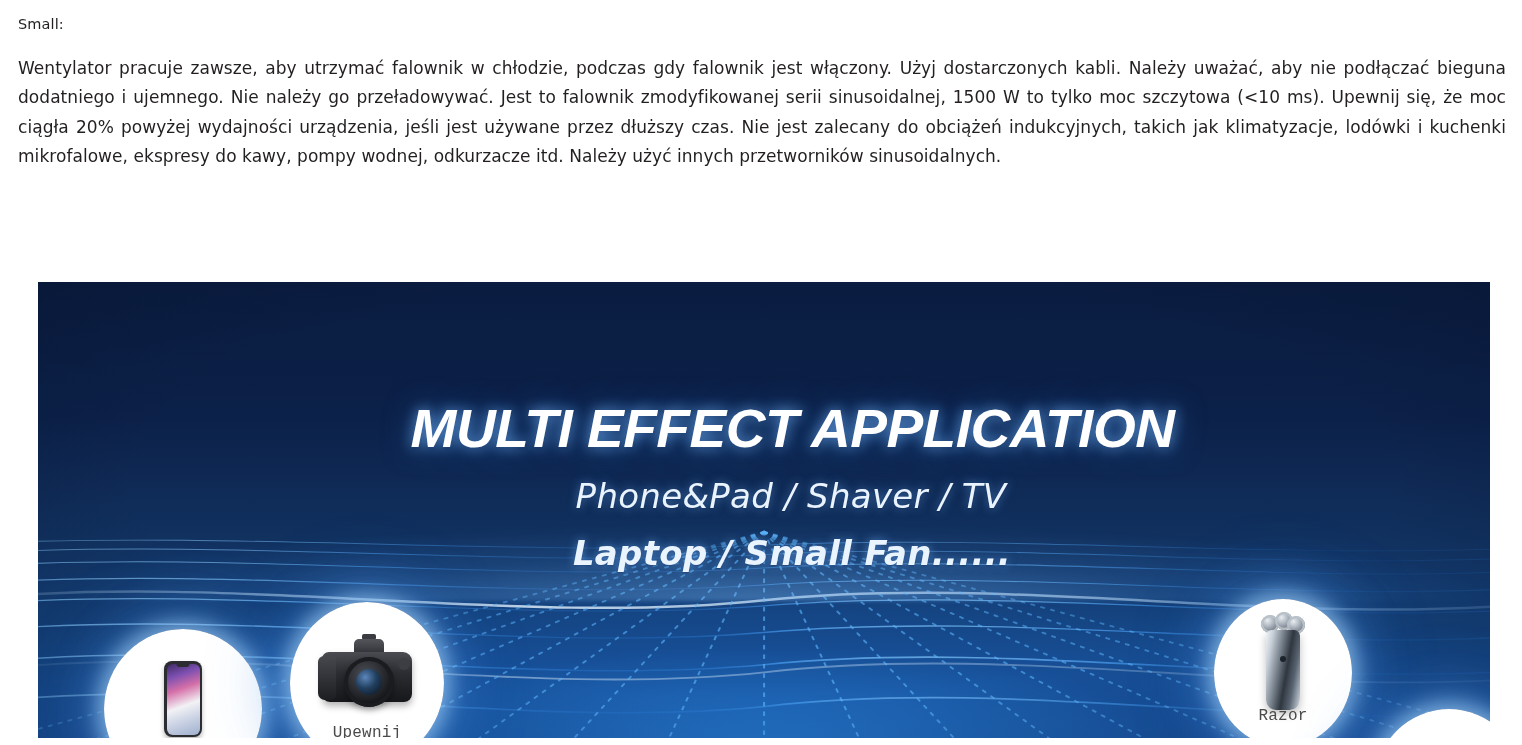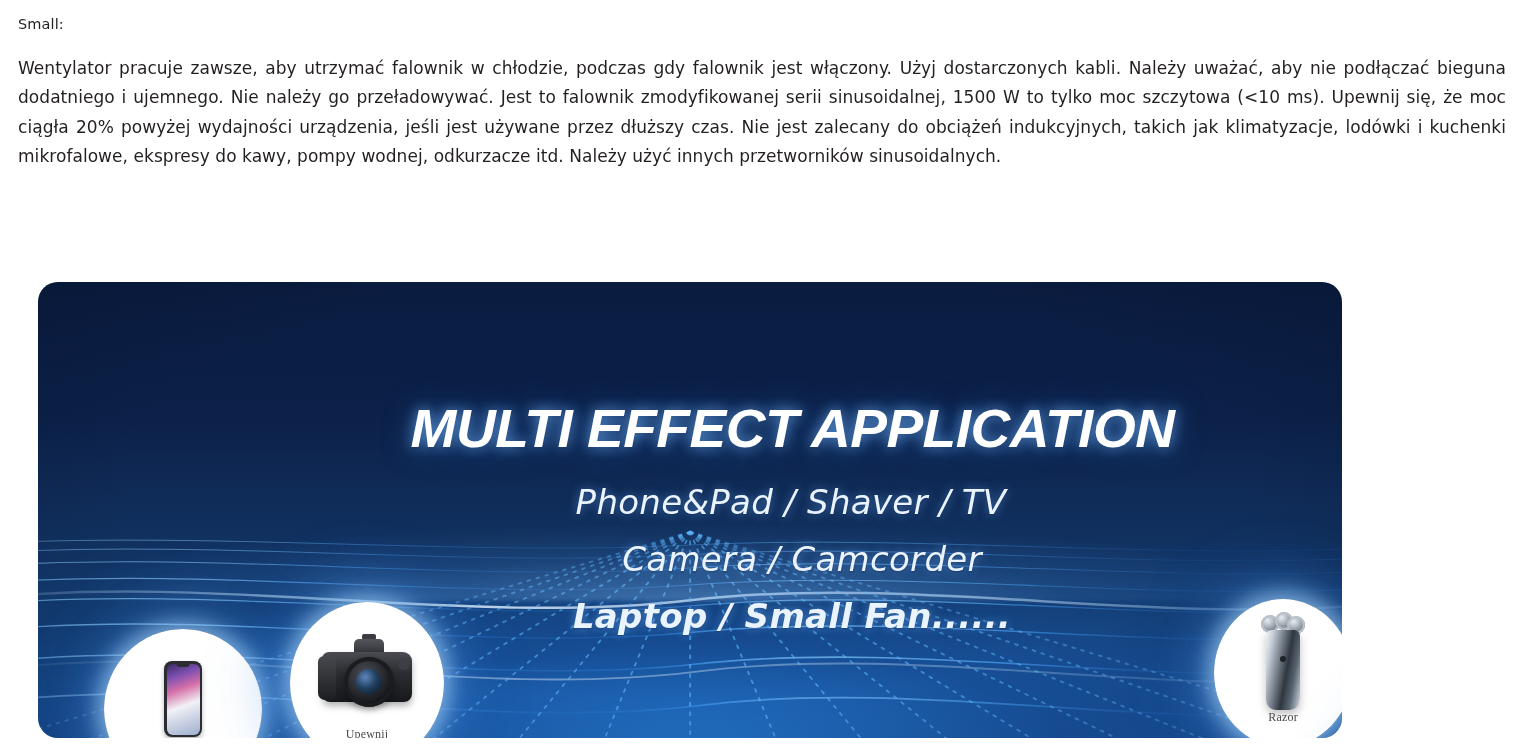--- a/index.html
+++ b/index.html
@@ -43,27 +43,26 @@
     margin: 0;
     letter-spacing: .05px;
     width: 1488px;
   }
 
   
   .banner {
     position: absolute;
     left: 38px;
     top: 282px;
-    width: 1304px;
+    width: 1452px;
     height: 456px;
     overflow: hidden;
     background:
       radial-gradient(ellipse 70% 58% at 50% 104%, rgba(36,120,206,.95) 0%, rgba(22,80,155,.55) 42%, rgba(12,40,92,0) 74%),
       linear-gradient(180deg, #0a1c40 0%, #0c2149 30%, #11315f 56%, #15437e 76%, #1a55a0 92%, #1d5cae 100%);
-    border-radius: 20px;
   }
 
   
   .mesh-wrap {
     position: absolute;
     left: -4%;
     top: 54%;
     width: 108%;
     height: 50%;
     overflow: hidden;
@@ -104,21 +103,21 @@
     letter-spacing: -0.5px;
     color: #ffffff;
     text-shadow: 0 0 14px rgba(120,185,255,.75), 0 0 30px rgba(60,140,230,.5), 1px 2px 3px rgba(0,20,60,.5);
     transform: scaleX(1.02);
     white-space: nowrap;
   }
 
   .subhead {
     position: absolute;
     left: 420px;
-    top: 192px;
+    top: 186px;
     width: 660px;
     font-family: "DejaVu Sans", sans-serif;
     font-weight: 300;
     font-style: italic;
     font-size: 34px;
     line-height: 57px;
     color: #eaf4ff;
     text-shadow: 0 0 10px rgba(110,175,250,.6), 0 1px 2px rgba(0,18,54,.45);
     text-align: center;
     letter-spacing: .3px;
@@ -145,23 +144,23 @@
   }
   .bubble .art {
     position: absolute;
     left: 0; right: 0;
     display: flex;
     align-items: center;
     justify-content: center;
   }
   .bubble .label {
     position: relative;
-    font-family: Liberation Serif, serif;
+    font-family: Liberation Mono, monospace;
     font-weight: 400;
-    font-size: 12px;
+    font-size: 16px;
     color: #4a4a4a;
     letter-spacing: .2px;
     white-space: nowrap;
     z-index: 4;
   }
 
   
   #b-smartphone { left: 66px;   top: 347px;  width: 158px; height: 160px; }
   #b-smartphone .art { top: 22px; height: 96px; }
 
@@ -339,21 +338,20 @@
       </g>
     </svg>
   </div>
   <div class="glow-sweep"></div>
   <div class="vignette"></div>
 
   <h1 class="headline">MULTI EFFECT APPLICATION</h1>
 
   <div class="subhead">
     <div class="sub-l1">Phone&amp;Pad / Shaver / TV</div>
-    <div class="sub-l2">Camera / Camcorder</div>
     <div class="sub-l3">Laptop / Small Fan......</div>
   </div>
 
   <div class="bubble" id="b-smartphone">
     <div class="art">
       <div class="phone-x">
           <div class="scr">
             <span class="notch"></span>
           </div>
         </div>

